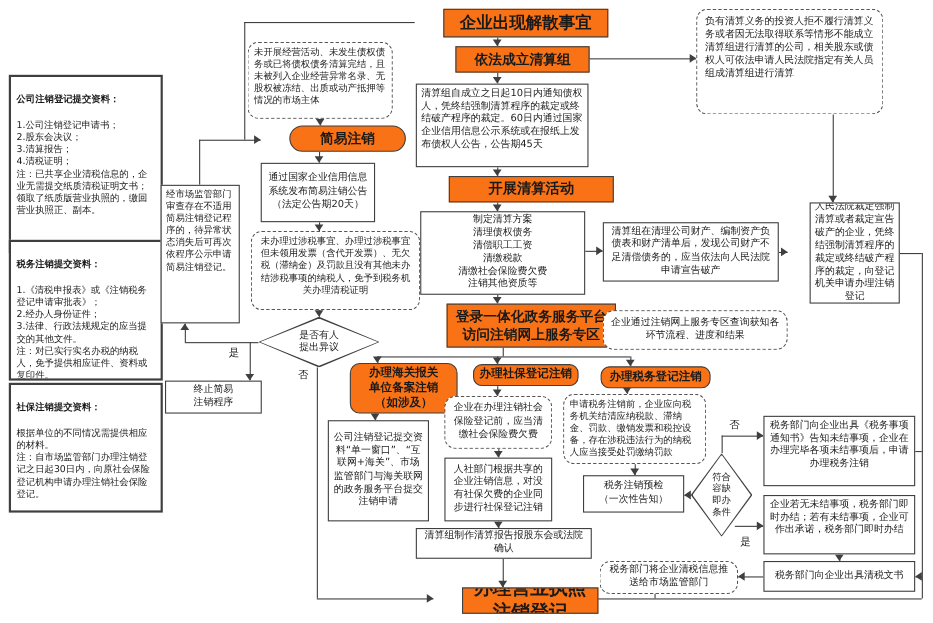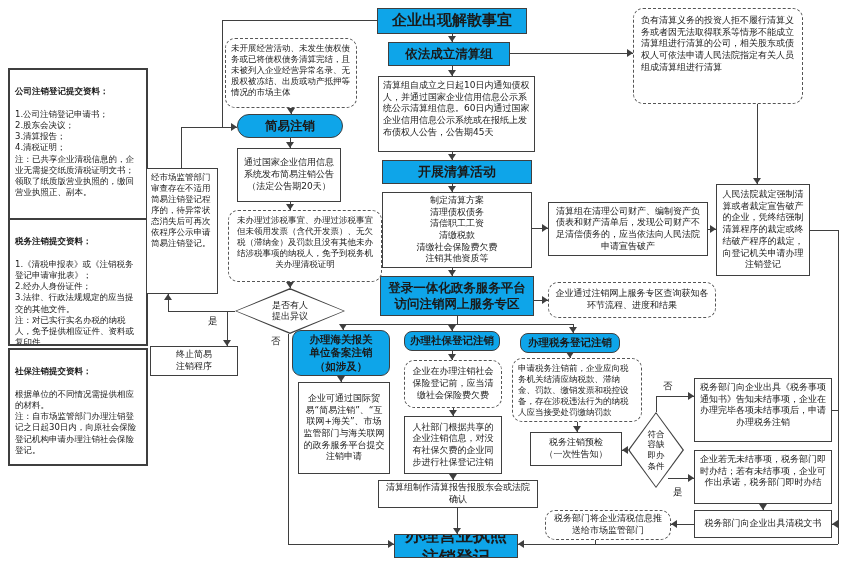--- a/index.html
+++ b/index.html
@@ -1,20 +1,20 @@
 <!DOCTYPE html>
 <html><head>
 <meta charset="utf-8">
 <style>
   html,body{margin:0;padding:0;background:#fff;}
   #canvas{position:relative;width:848px;height:566px;background:#fff;overflow:hidden;
           font-family:"DejaVu Sans","Liberation Sans",sans-serif;color:#1a1a1a;}
   .node{position:absolute;box-sizing:border-box;background:#fff;border:1.5px solid #3f3f3f;
         font-size:9px;line-height:1.3;padding:3px 4px;white-space:pre-line;overflow:hidden;}
-  .grey{background:#0ea5e9;}
+  .grey{background:#f97316;margin-left:26px;}
   .ctr{display:flex;align-items:center;justify-content:center;text-align:center;}
   .dash{border:1.4px dashed #555;border-radius:10px;}
   .docs{border:2px solid #3f3f3f;font-size:8.5px;line-height:1.32;padding:5px 5px;}
   .docs .t{font-weight:bold;}
   .head{font-weight:bold;}
   .ln{position:absolute;background:#3f3f3f;}
   .aD,.aR,.aL,.aU{position:absolute;width:0;height:0;border:4px solid transparent;}
   .aD{border-top:6px solid #3f3f3f;border-bottom:0;}
   .aR{border-left:6px solid #3f3f3f;border-right:0;}
   .aL{border-right:6px solid #3f3f3f;border-left:0;}
@@ -128,35 +128,35 @@
   <div class="aL" style="left:671px;top:520px;"></div>
   <div class="ln" style="left:595px;top:540px;width:1px;height:4px;"></div>
 
   <div class="lbl" style="left:207px;top:315px;">是</div>
   <div class="lbl" style="left:270px;top:335px;">否</div>
   <div class="lbl" style="left:662px;top:380px;">否</div>
   <div class="lbl" style="left:672px;top:486px;">是</div>
 
   <div class="node grey ctr head" style="left:377px;top:8px;width:150px;height:26px;font-size:15px;">企业出现解散事宜</div>
   <div class="node grey ctr head" style="left:388px;top:42px;width:122px;height:24px;font-size:12.5px;">依法成立清算组</div>
-  <div class="node" style="left:378px;top:76px;width:157px;height:76px;">清算组自成立之日起10日内通知债权人，并通过国家企业信用信息公示系统公示清算组信息。60日内通过国家企业信用信息公示系统或在报纸上发布债权人公告，公告期45天</div>
+  <div class="node" style="left:378px;top:76px;width:157px;height:76px;">清算组自成立之日起10日内通知债权人，凭终结强制清算程序的裁定或终结破产程序的裁定。60日内通过国家企业信用信息公示系统或在报纸上发布债权人公告，公告期45天</div>
   <div class="node grey ctr head" style="left:382px;top:160px;width:150px;height:24px;font-size:13px;">开展清算活动</div>
   <div class="node ctr" style="left:382px;top:192px;width:150px;height:76px;">制定清算方案
 清理债权债务
 清偿职工工资
 清缴税款
 清缴社会保险费欠费
 注销其他资质等</div>
   <div class="node grey ctr head" style="left:380px;top:276px;width:154px;height:40px;font-size:12.5px;">登录一体化政务服务平台
 访问注销网上服务专区</div>
 
   <div class="node dash" style="left:633px;top:8px;width:170px;height:96px;padding:6px 7px;">负有清算义务的投资人拒不履行清算义务或者因无法取得联系等情形不能成立清算组进行清算的公司，相关股东或债权人可依法申请人民法院指定有关人员组成清算组进行清算</div>
 
   <div class="node ctr" style="left:548px;top:202px;width:160px;height:54px;">清算组在清理公司财产、编制资产负债表和财产清单后，发现公司财产不足清偿债务的，应当依法向人民法院申请宣告破产</div>
-  <div class="node ctr" style="left:716px;top:184px;width:94px;height:92px;">人民法院裁定强制清算或者裁定宣告破产的企业，凭终结强制清算程序的裁定或终结破产程序的裁定，向登记机关申请办理注销登记</div>
+  <div class="node ctr" style="left:736px;top:184px;width:82px;height:92px;">人民法院裁定强制清算或者裁定宣告破产的企业，凭终结强制清算程序的裁定或终结破产程序的裁定，向登记机关申请办理注销登记</div>
   <div class="node dash ctr" style="left:548px;top:282px;width:168px;height:36px;">企业通过注销网上服务专区查询获知各环节流程、进度和结果</div>
 
   <div class="node docs" style="left:8px;top:68px;width:140px;height:162px;">
     <div class="t">公司注销登记提交资料：</div>
     <div>1.公司注销登记申请书；
 2.股东会决议；
 3.清算报告；
 4.清税证明；
 注：已共享企业清税信息的，企业无需提交纸质清税证明文书；领取了纸质版营业执照的，缴回营业执照正、副本。</div>
   </div>
@@ -185,21 +185,21 @@
     <div class="i"></div>
     <div class="tx">是否有人
 提出异议</div>
   </div>
   <div class="node ctr" style="left:150px;top:346px;width:88px;height:30px;">终止简易
 注销程序</div>
 
   <div class="node grey ctr head" style="left:292px;top:330px;width:98px;height:46px;font-size:10.5px;border-radius:9px;">办理海关报关
 单位备案注销
 （如涉及）</div>
-  <div class="node ctr" style="left:298px;top:382px;width:92px;height:92px;">企业可通过国际贸易“简易注销”、“互联网+海关”、市场监管部门与海关联网的政务服务平台提交注销申请</div>
+  <div class="node ctr" style="left:298px;top:382px;width:92px;height:92px;">公司注销登记提交资料“单一窗口”、“互联网+海关”、市场监管部门与海关联网的政务服务平台提交注销申请</div>
 
   <div class="node grey ctr head" style="left:404px;top:331px;width:96px;height:20px;font-size:10.5px;border-radius:8px;">办理社保登记注销</div>
   <div class="node dash ctr" style="left:404px;top:360px;width:98px;height:48px;">企业在办理注销社会保险登记前，应当清缴社会保险费欠费</div>
   <div class="node ctr" style="left:404px;top:416px;width:98px;height:58px;">人社部门根据共享的企业注销信息，对没有社保欠费的企业同步进行社保登记注销</div>
   <div class="node ctr" style="left:378px;top:480px;width:160px;height:28px;">清算组制作清算报告报股东会或法院确认</div>
   <div class="node grey ctr head" style="left:394px;top:534px;width:124px;height:24px;font-size:17px;">办理营业执照注销登记</div>
 
   <div class="node grey ctr head" style="left:520px;top:333px;width:100px;height:20px;font-size:10.5px;border-radius:8px;">办理税务登记注销</div>
   <div class="node dash" style="left:512px;top:358px;width:130px;height:64px;padding:4px 5px;font-size:8.5px;">申请税务注销前，企业应向税务机关结清应纳税款、滞纳金、罚款、缴销发票和税控设备，存在涉税违法行为的纳税人应当接受处罚缴纳罚款</div>
   <div class="node ctr" style="left:530px;top:432px;width:92px;height:34px;">税务注销预检

